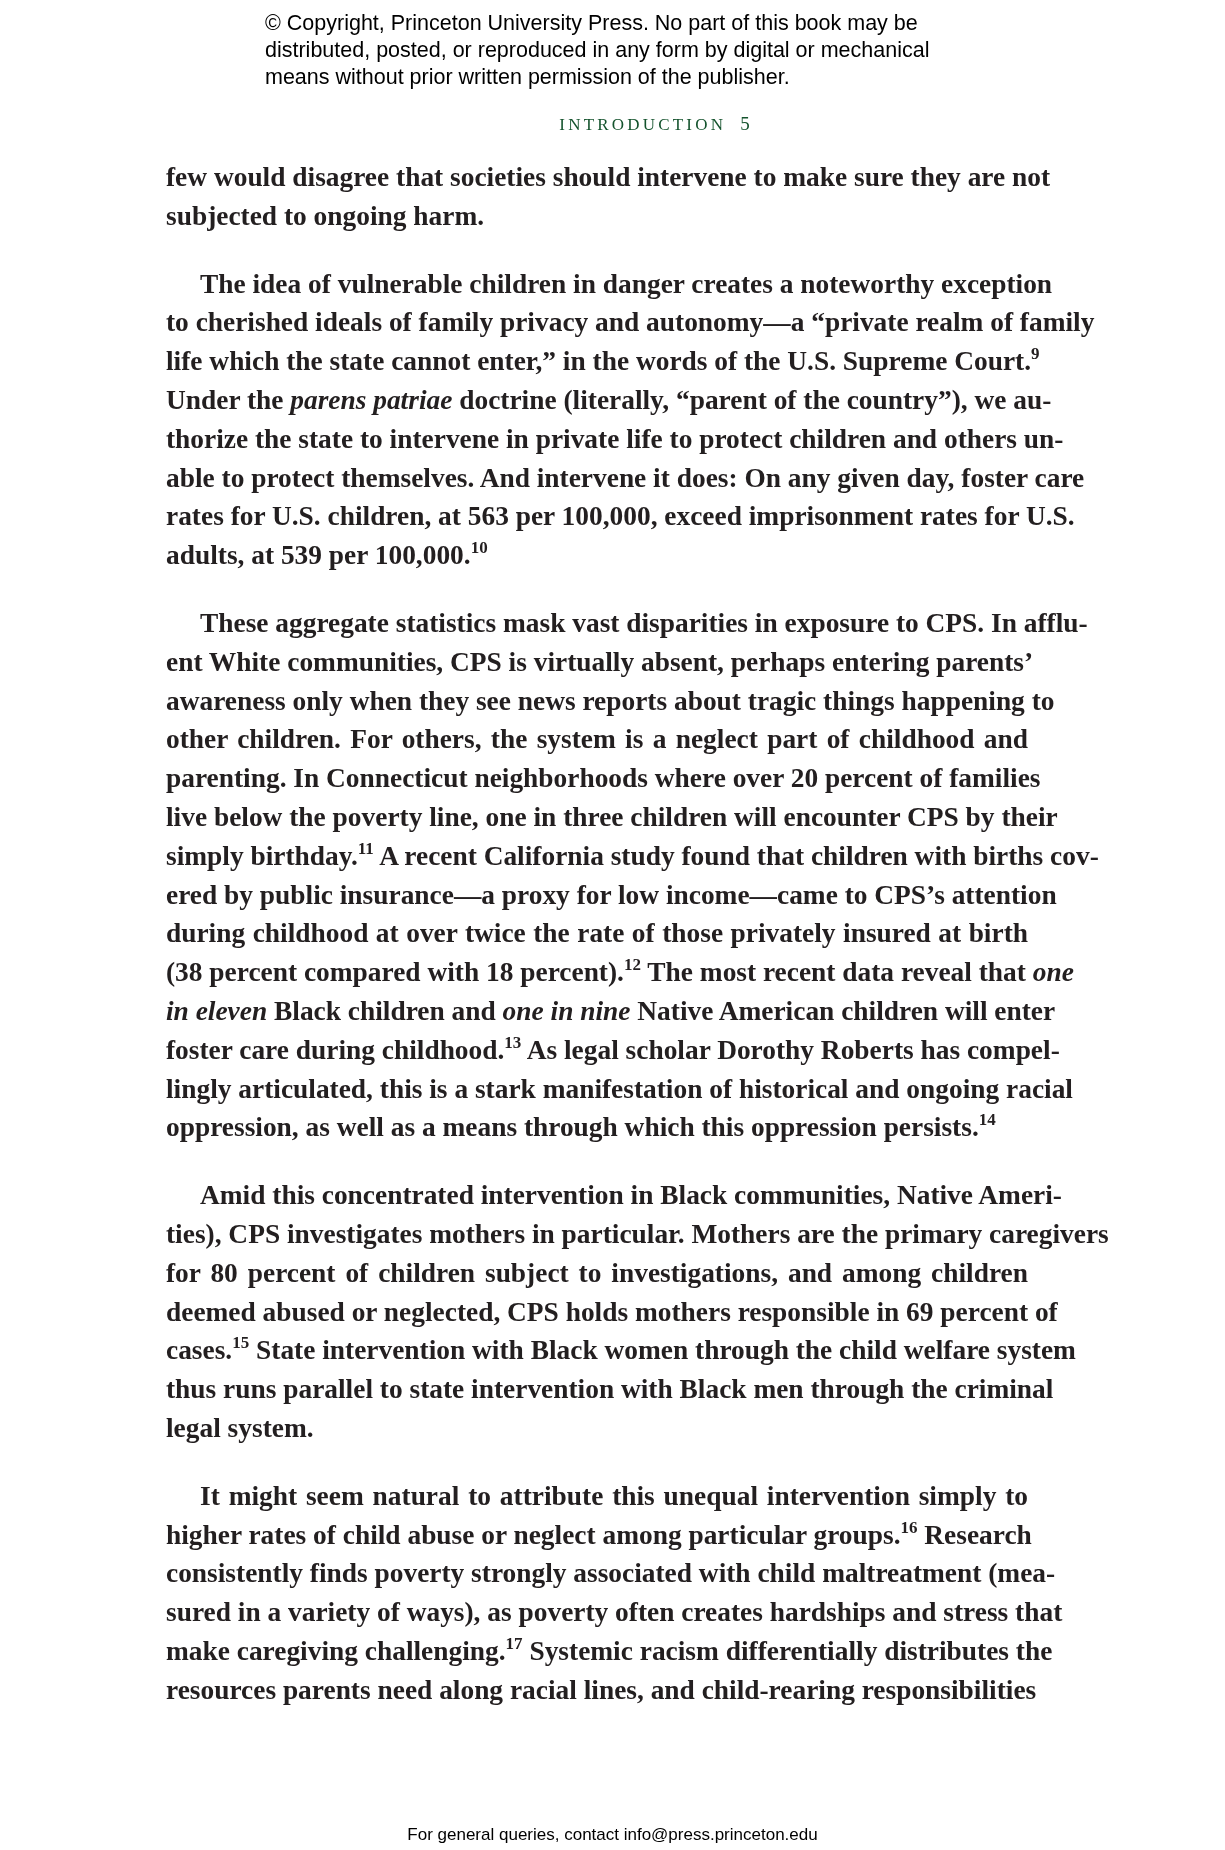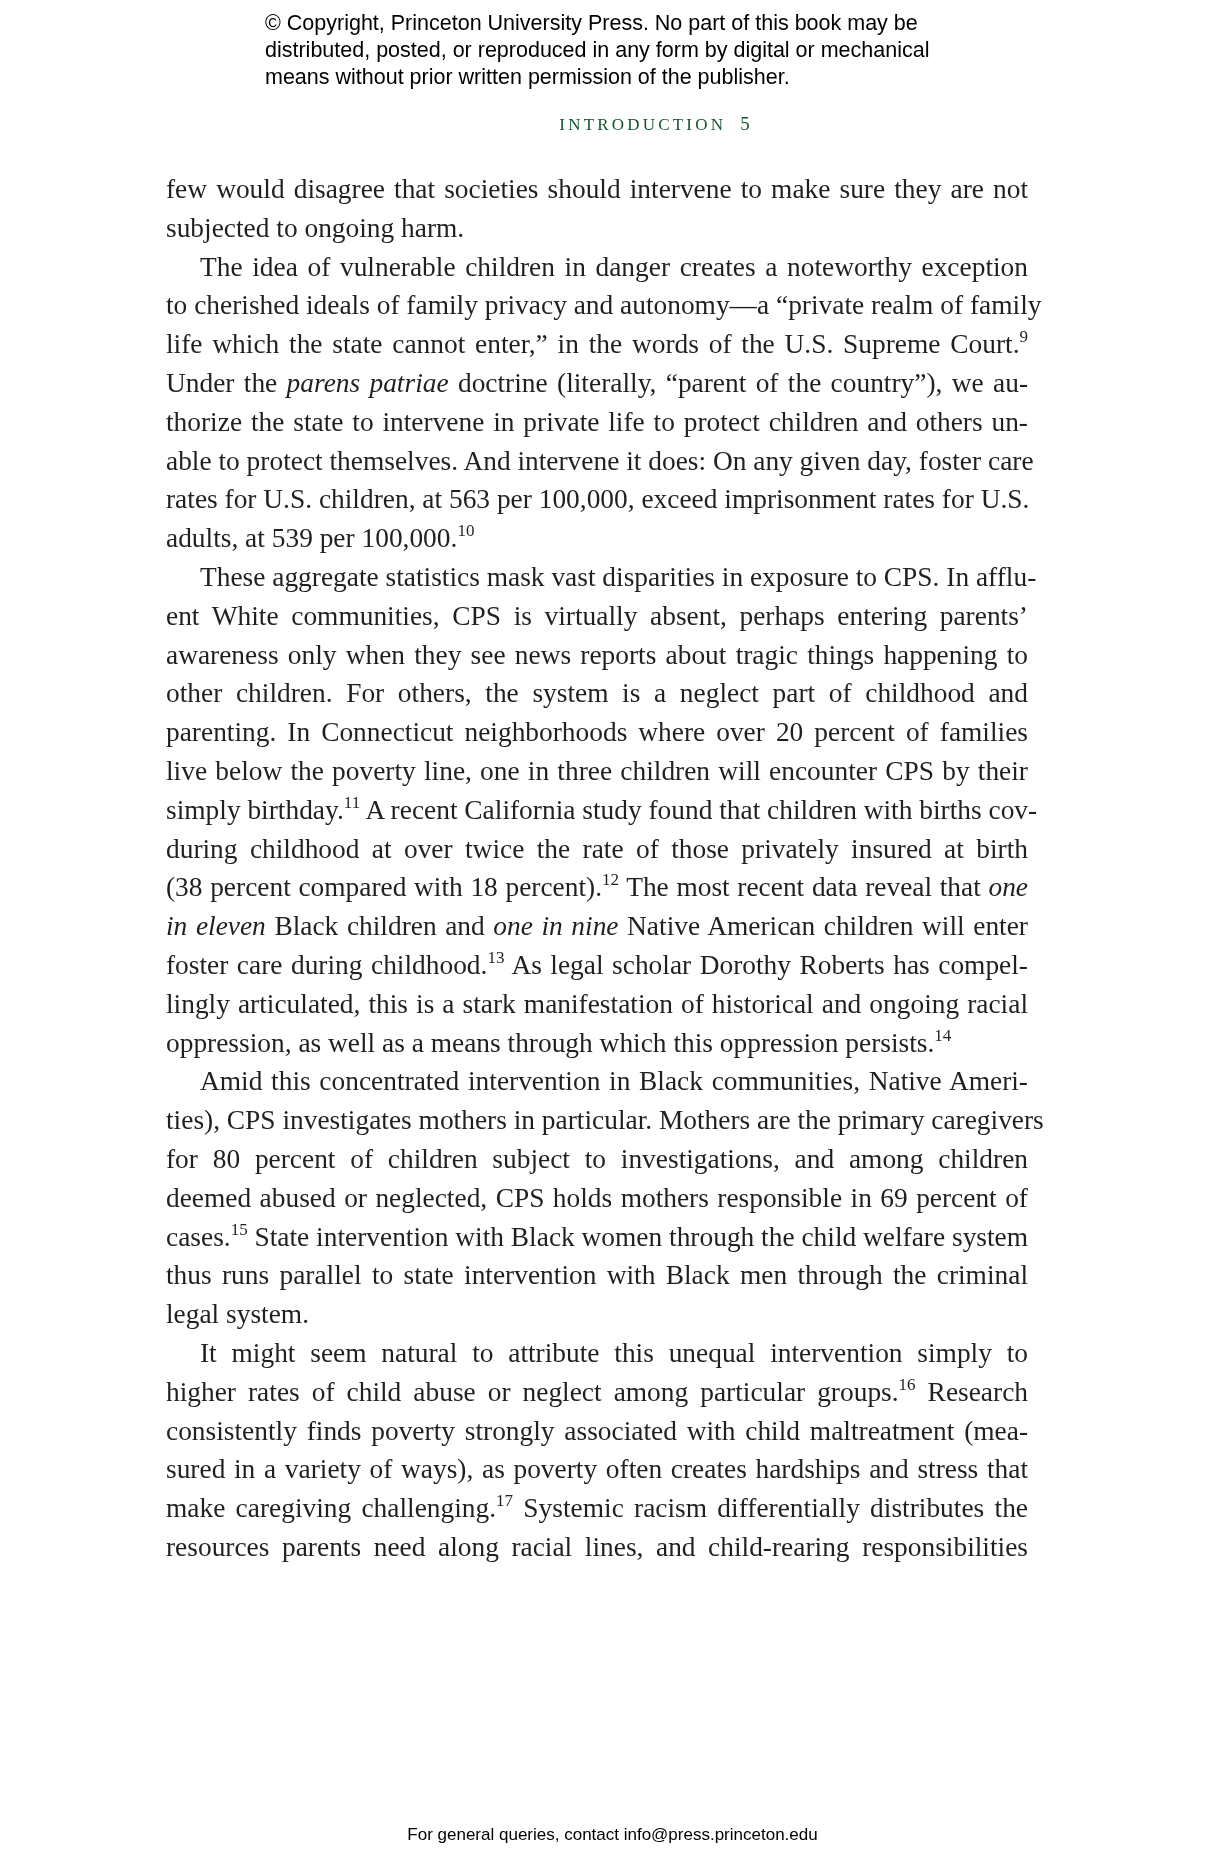--- a/index.html
+++ b/index.html
@@ -7,29 +7,29 @@
   .copyright {
     position: absolute; left: 265px; top: 10px; width: 720px;
     font-family: "Liberation Sans", sans-serif; font-size: 21.5px; line-height: 27px; color: #000;
   }
   .running-head {
     position: absolute; left: 0; top: 113px; width: 1225px; text-align: center;
     font-family: "Liberation Serif", serif; font-size: 17px; letter-spacing: 3.2px; color: #14532d; padding-left: 42px;
   }
   .running-head .pg { letter-spacing: 0; margin-left: 14px; font-size: 19px; }
   .body-text {
-    position: absolute; left: 166px; top: 170px; width: 862px;
-    font-family: "Liberation Serif", serif; font-size: 27.4px; line-height: 38.8px; color: #231f20;
+    position: absolute; left: 166px; top: 158px; width: 862px;
+    font-family: "Liberation Serif", serif; font-size: 27.4px; line-height: 38.8px; color: #231f20; font-weight: bold;
   }
   .line {
     display: block; height: 38.8px; white-space: nowrap;
     text-align: justify; text-align-last: justify;
   }
   .line.last { text-align-last: left; }
-  .line.indent { text-indent: 34px; }
+  .line.indent { text-indent: 34px; margin-top: 29px; }
   .line i { font-style: italic; }
   .line sup { font-size: 17px; line-height: 0; vertical-align: 11px; }
   .footer {
     position: absolute; left: 0; top: 1825px; width: 1225px; text-align: center;
     font-family: "Liberation Sans", sans-serif; font-size: 17px; color: #000;
   }
 </style>
 </head>
 <body>
 
@@ -54,20 +54,21 @@
     <span class="line"><span>able to protect themselves. And intervene it does: On any given day, foster care</span></span>
     <span class="line"><span>rates for U.S. children, at 563 per 100,000, exceed imprisonment rates for U.S.</span></span>
     <span class="line last"><span>adults, at 539 per 100,000.</span><sup>10</sup></span>
     <span class="line indent"><span>These aggregate statistics mask vast disparities in exposure to CPS. In afflu-</span></span>
     <span class="line"><span>ent White communities, CPS is virtually absent, perhaps entering parents’</span></span>
     <span class="line"><span>awareness only when they see news reports about tragic things happening to</span></span>
     <span class="line"><span>other children. For others, the system is a neglect part of childhood and</span></span>
     <span class="line"><span>parenting. In Connecticut neighborhoods where over 20 percent of families</span></span>
     <span class="line"><span>live below the poverty line, one in three children will encounter CPS by their</span></span>
     <span class="line"><span>simply birthday.</span><sup>11</sup><span> A recent California study found that children with births cov-</span></span>
+    <span class="line"><span>ered by public insurance—a proxy for low income—came to CPS’s attention</span></span>
     <span class="line"><span>during childhood at over twice the rate of those privately insured at birth</span></span>
     <span class="line"><span>(38 percent compared with 18 percent).</span><sup>12</sup><span> The most recent data reveal that </span><i>one</i></span>
     <span class="line"><i>in eleven</i><span> Black children and </span><i>one in nine</i><span> Native American children will enter</span></span>
     <span class="line"><span>foster care during childhood.</span><sup>13</sup><span> As legal scholar Dorothy Roberts has compel-</span></span>
     <span class="line"><span>lingly articulated, this is a stark manifestation of historical and ongoing racial</span></span>
     <span class="line last"><span>oppression, as well as a means through which this oppression persists.</span><sup>14</sup></span>
     <span class="line indent"><span>Amid this concentrated intervention in Black communities, Native Ameri-</span></span>
     <span class="line"><span>ties), CPS investigates mothers in particular. Mothers are the primary caregivers</span></span>
     <span class="line"><span>for 80 percent of children subject to investigations, and among children</span></span>
     <span class="line"><span>deemed abused or neglected, CPS holds mothers responsible in 69 percent of</span></span>

